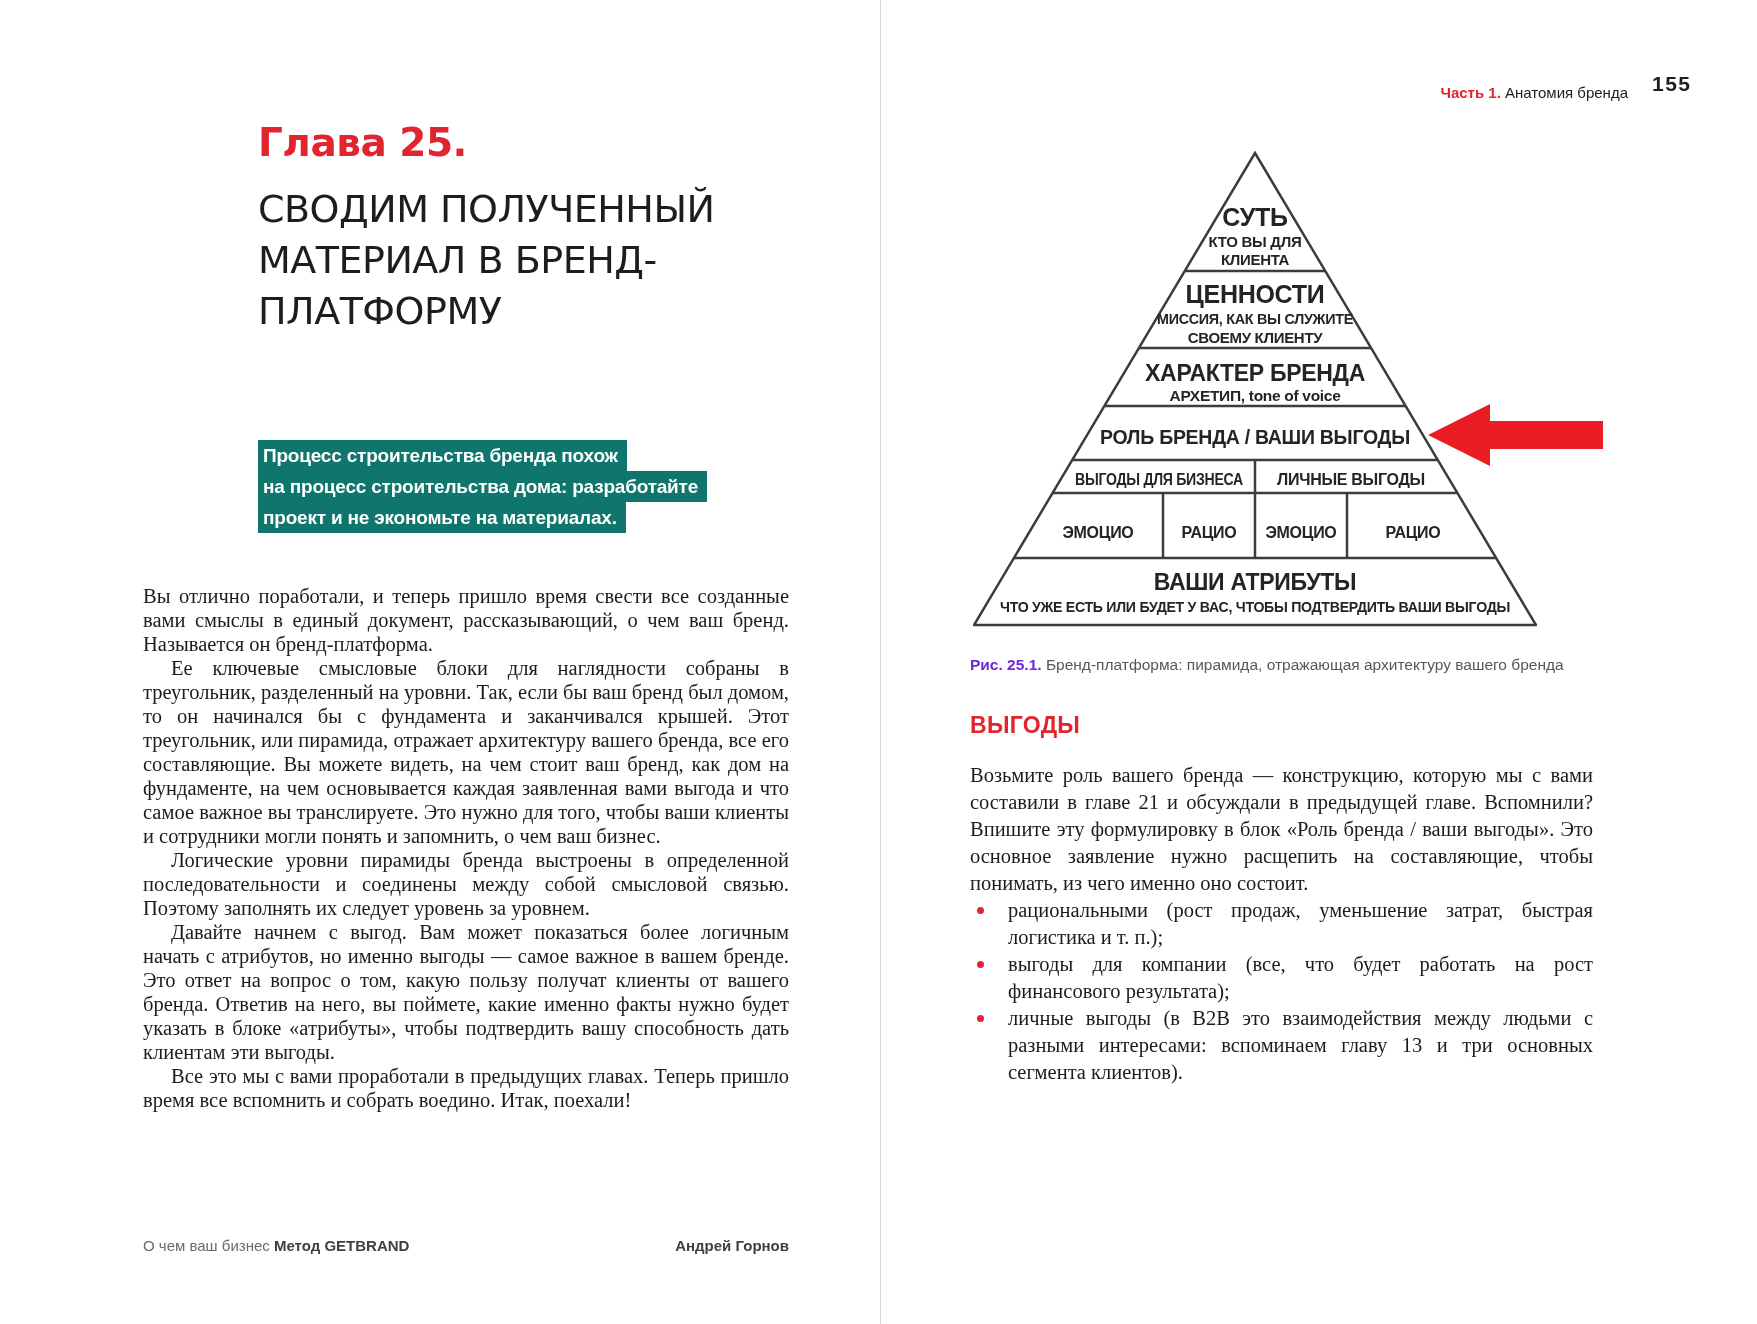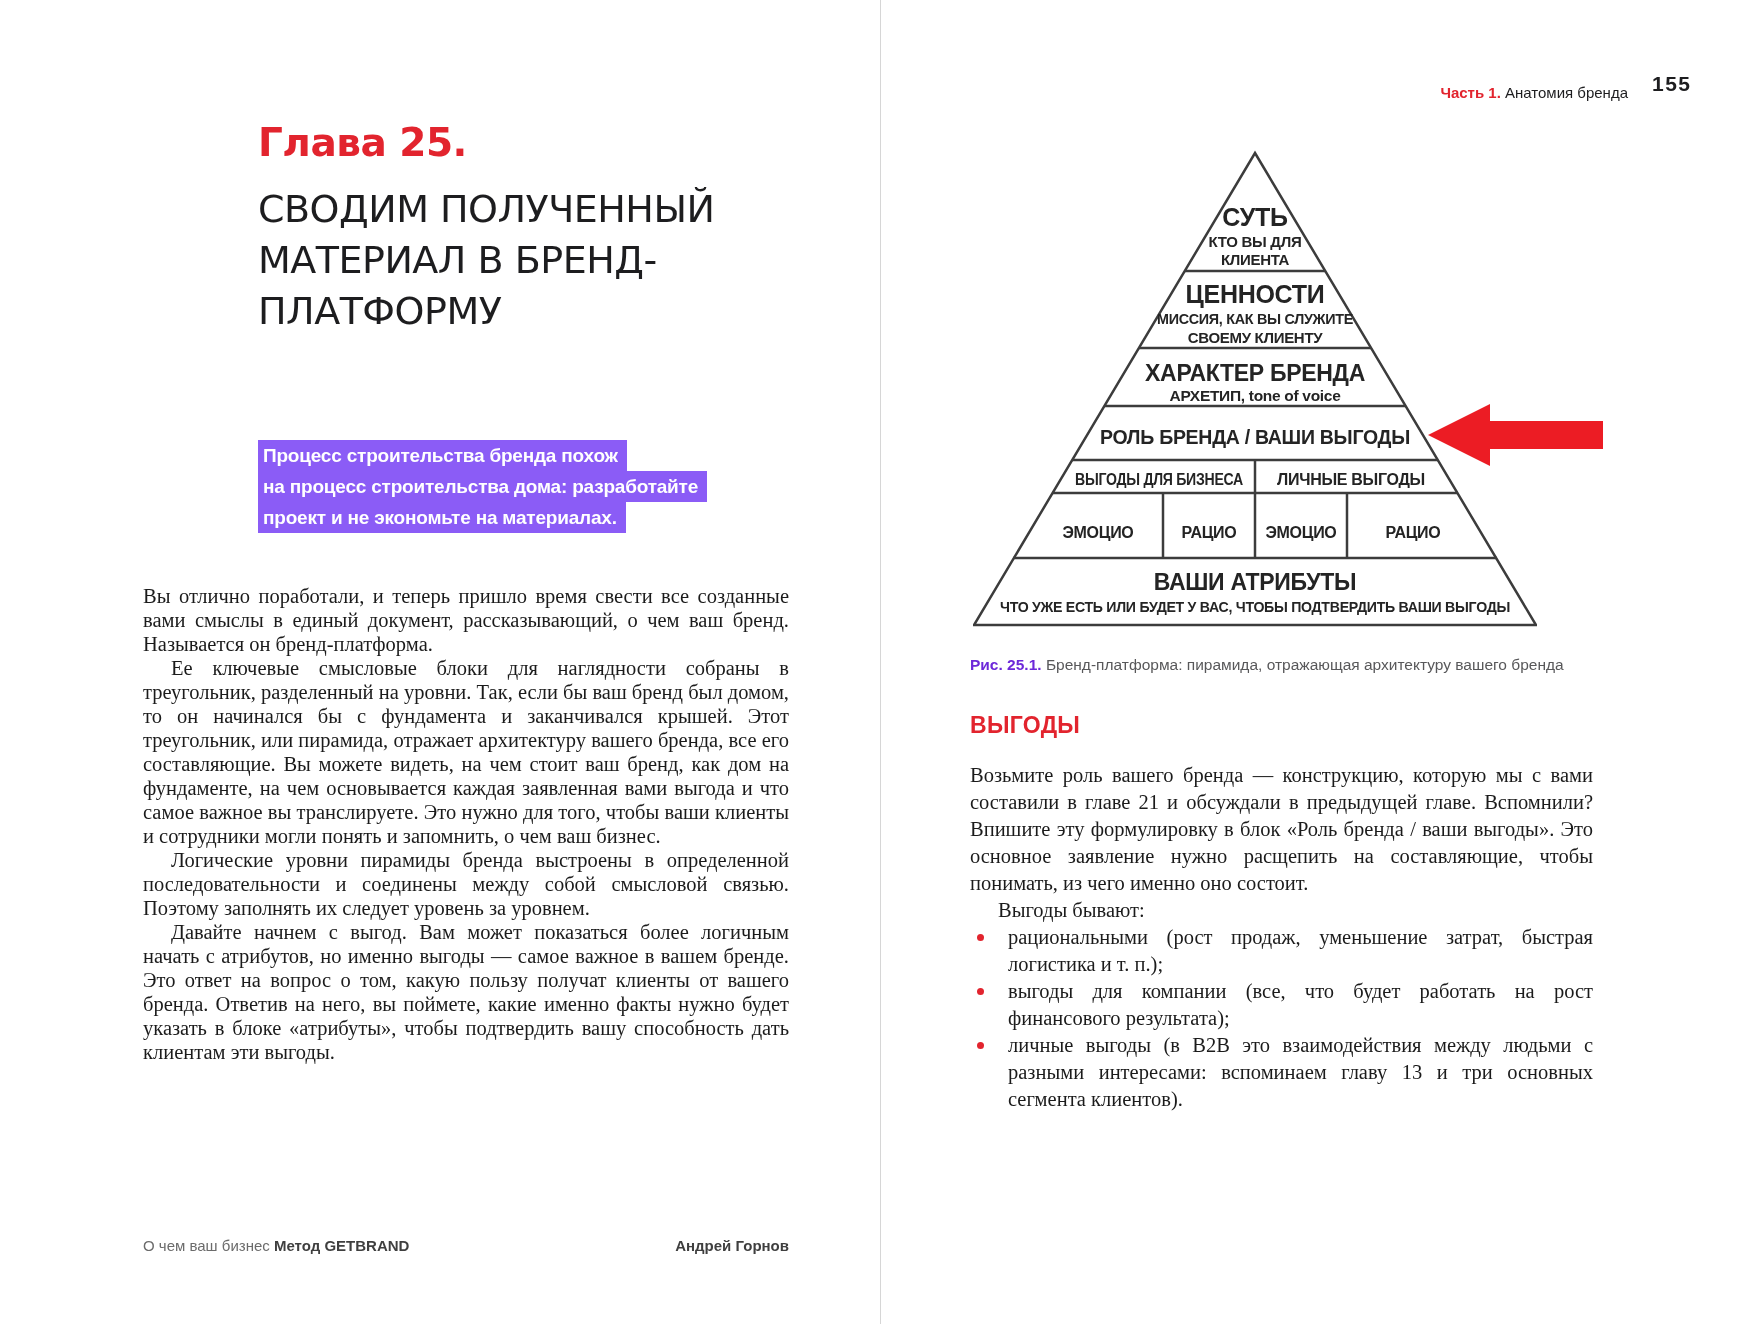--- a/index.html
+++ b/index.html
@@ -7,21 +7,21 @@
           font-family:"Liberation Sans",sans-serif;color:#1d1d1f;}
   .gutter{position:absolute;left:880px;top:0;width:1px;height:100%;background:#d6d6d6;}
 
   
   .chapter-label{position:absolute;left:258px;top:120px;font-family:"DejaVu Sans",sans-serif;
           font-weight:700;font-size:39px;color:#e2242e;letter-spacing:-0.5px;}
   .chapter-title{position:absolute;left:258px;top:184px;font-family:"DejaVu Sans",sans-serif;
           font-weight:400;font-size:38px;line-height:51px;color:#1d1d1f;letter-spacing:-0.5px;}
   .highlight{position:absolute;left:258px;top:440px;font-weight:700;font-size:19px;line-height:27px;
           color:#ffffff;letter-spacing:-0.2px;}
-  .highlight .hl-line{display:table;background:#8b5cf6;padding:2px 9px 2px 5px;}
+  .highlight .hl-line{display:table;background:#0f766e;padding:2px 9px 2px 5px;}
 
   .body-copy{position:absolute;left:143px;top:584px;width:646px;font-family:"Liberation Serif",serif;
           font-size:20.5px;line-height:24px;color:#1b1b1b;text-align:justify;hyphens:auto;}
   .body-copy p{margin:0;}
   .body-copy p.indent{text-indent:28px;}
 
   .page-footer{position:absolute;left:143px;top:1237px;width:646px;display:flex;
           justify-content:space-between;font-size:15px;}
   .pf-regular{color:#6b6b6b;font-weight:400;}
   .pf-bold{color:#3f3f3f;font-weight:700;}
@@ -74,20 +74,21 @@
       <span class="hl-line">Процесс строительства бренда похож</span>
       <span class="hl-line">на процесс строительства дома: разработайте</span>
       <span class="hl-line">проект и не экономьте на материалах.</span>
     </div>
 
     <div class="body-copy">
       <p>Вы отлично поработали, и теперь пришло время свести все созданные вами смыслы в единый документ, рассказывающий, о чем ваш бренд. Называется он бренд-платформа.</p>
       <p class="indent">Ее ключевые смысловые блоки для наглядности собраны в треугольник, разделенный на уровни. Так, если бы ваш бренд был домом, то он начинался бы с фундамента и заканчивался крышей. Этот треугольник, или пирамида, отражает архитектуру вашего бренда, все его составляющие. Вы можете видеть, на чем стоит ваш бренд, как дом на фундаменте, на чем основывается каждая заявленная вами выгода и что самое важное вы транслируете. Это нужно для того, чтобы ваши клиенты и сотрудники могли понять и запомнить, о чем ваш бизнес.</p>
       <p class="indent">Логические уровни пирамиды бренда выстроены в определенной последовательности и соединены между собой смысловой связью. Поэтому заполнять их следует уровень за уровнем.</p>
       <p class="indent">Давайте начнем с выгод. Вам может показаться более логичным начать с атрибутов, но именно выгоды — самое важное в вашем бренде. Это ответ на вопрос о том, какую пользу получат клиенты от вашего бренда. Ответив на него, вы поймете, какие именно факты нужно будет указать в блоке «атрибуты», чтобы подтвердить вашу способность дать клиентам эти выгоды.</p>
+      <p class="indent">Все это мы с вами проработали в предыдущих главах. Теперь пришло время все вспомнить и собрать воедино. Итак, поехали!</p>
     </div>
 
     <div class="page-footer">
       <span>
         <span class="pf-regular">О чем ваш бизнес</span>
         <span class="pf-bold">Метод GETBRAND</span>
       </span>
       <span class="pf-bold">Андрей Горнов</span>
     </div>
   </div>
@@ -143,21 +144,20 @@
 
     <div class="fig-caption">
       <span class="fc-label">Рис. 25.1.</span>
       <span>Бренд-платформа: пирамида, отражающая архитектуру вашего бренда</span>
     </div>
 
     <div class="section-heading">ВЫГОДЫ</div>
 
     <div class="right-body">
       <p>Возьмите роль вашего бренда — конструкцию, которую мы с вами составили в главе 21 и обсуждали в предыдущей главе. Вспомнили? Впишите эту формулировку в блок «Роль бренда / ваши выгоды». Это основное заявление нужно расщепить на составляющие, чтобы понимать, из чего именно оно состоит.</p>
-      <p class="indent">Выгоды бывают:</p>
       <ul class="benefits">
         <li>рациональными (рост продаж, уменьшение затрат, быстрая логистика и т. п.);</li>
         <li>выгоды для компании (все, что будет работать на рост финансового результата);</li>
         <li>личные выгоды (в B2B это взаимодействия между людьми с разными интересами: вспоминаем главу 13 и три основных сегмента клиентов).</li>
       </ul>
     </div>
   </div>
 </div>
 
 </body></html>

